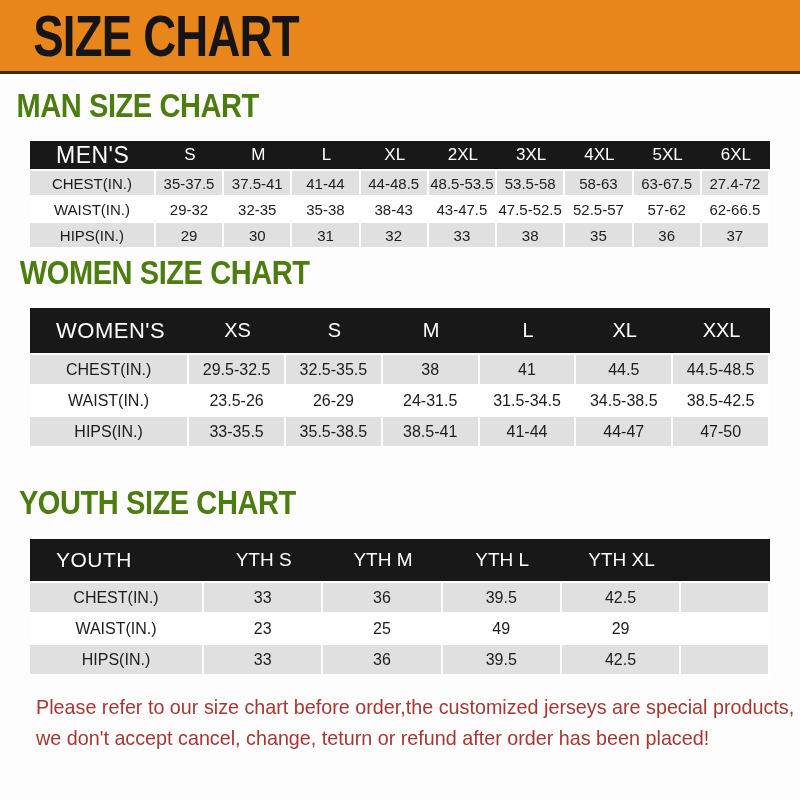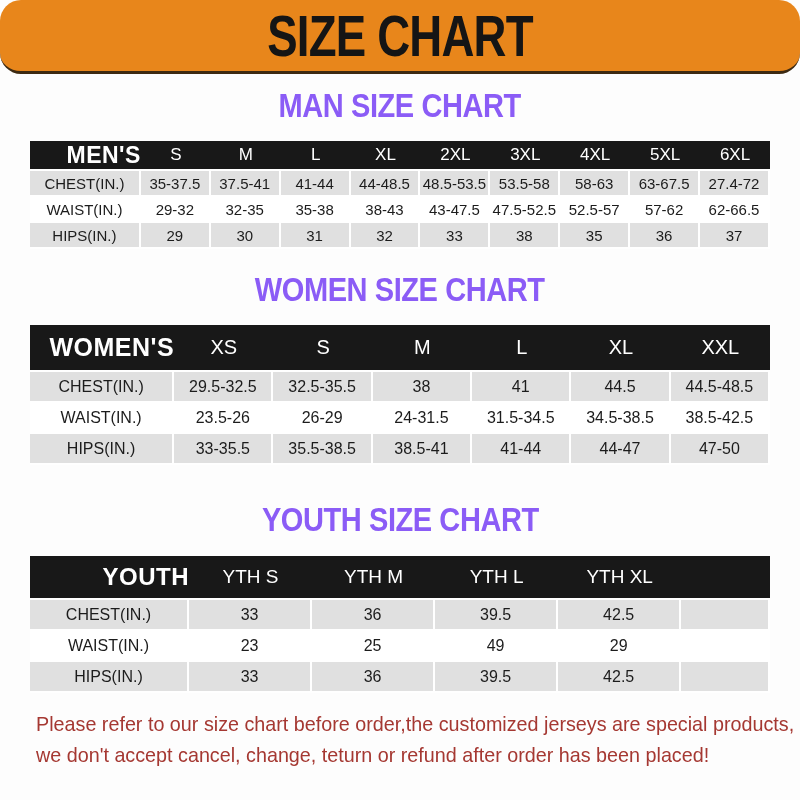--- a/index.html
+++ b/index.html
@@ -3,63 +3,63 @@
 <meta charset="utf-8">
 <style>
   html,body{margin:0;padding:0}
   body{
     width:800px;height:800px;overflow:hidden;background:#fdfdfd;
     font-family:"Liberation Sans", sans-serif;
   }
   
   .banner{
     height:71px;background:#E8861B;border-bottom:3px solid #3d2a12;
-    display:flex;align-items:center;justify-content:center;border-radius:21px;
+    display:flex;align-items:center;justify-content:flex-start;
   }
   .banner h1{
     margin:0;font-size:57px;font-weight:800;color:#151515;
     letter-spacing:-1px;transform:scaleX(.8);transform-origin:center;
     white-space:nowrap;
   }
   
-  .section-heading{margin:0;text-align:center;color:#8b5cf6;font-weight:800;line-height:38px}
+  .section-heading{margin:0;color:#4d7c0f;font-weight:800;line-height:38px}
   .section-heading .inner{
     display:inline-block;font-size:33px;letter-spacing:-.5px;
     transform:scaleX(.88);transform-origin:center;white-space:nowrap;
   }
   #sec-men   .section-heading{margin-top:13px}
-  #sec-women .section-heading{margin-top:22px}
+  #sec-women .section-heading{margin-top:5px}
   #sec-youth .section-heading{margin-top:36px}
   
   table.size-table{
     width:740px;margin:13px auto 0;border-collapse:separate;border-spacing:0;
     table-layout:fixed;
   }
   #sec-youth table.size-table{margin-top:14px}
   .size-table thead th{
     background:#181818;color:#fff;font-weight:400;text-align:center;
     border-bottom:2px solid #fff;padding:0;white-space:nowrap;
   }
-  .size-table th.tbl-label{text-align:right;padding-left:11px;font-weight:700;letter-spacing:.5px}
+  .size-table th.tbl-label{text-align:left;padding-left:26px;font-weight:400;letter-spacing:.5px}
   .size-table tbody td{
     text-align:center;color:#1c1c1c;background:#fff;padding:0;
     border-right:2px solid #fff;border-bottom:2px solid #fff;white-space:nowrap;
   }
   .size-table tbody tr:nth-child(odd) td{background:#E0E0E0}
   
   .table-men thead th{height:28px;font-size:17px}
   .table-men th.tbl-label{font-size:23px;width:13.5%}
   .table-men tbody td{height:24px;font-size:15px}
   
   .table-women thead th{height:45px;font-size:20px}
-  .table-women th.tbl-label{font-size:25px;width:18%}
+  .table-women th.tbl-label{font-size:22px;width:18%}
   .table-women tbody td{height:29px;font-size:16px}
   
   .table-youth thead th{height:42px;font-size:19px}
-  .table-youth th.tbl-label{font-size:24px;width:20%}
+  .table-youth th.tbl-label{font-size:21px;width:20%}
   .table-youth thead th:last-child{width:12%}
   .table-youth tbody td{height:29px;font-size:16px}
   
   .note{
     margin:15px 0 0 36px;color:#A53832;font-size:21px;line-height:31px;
     transform:scaleX(.94);transform-origin:left top;white-space:nowrap;
   }
 </style>
 </head>
 <body>

